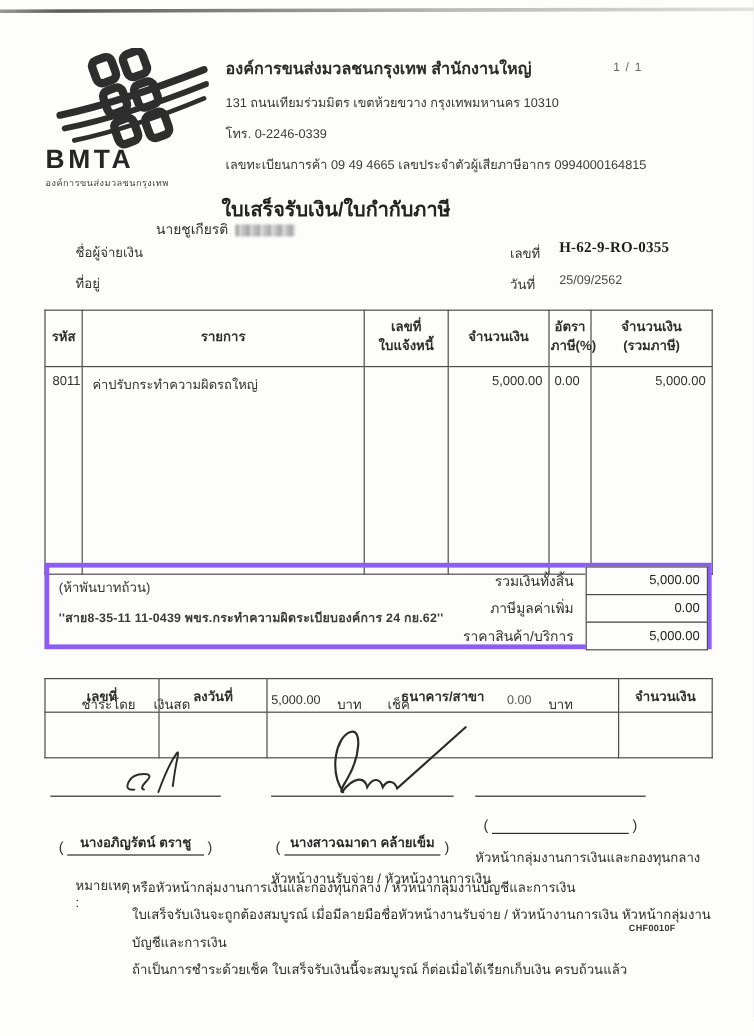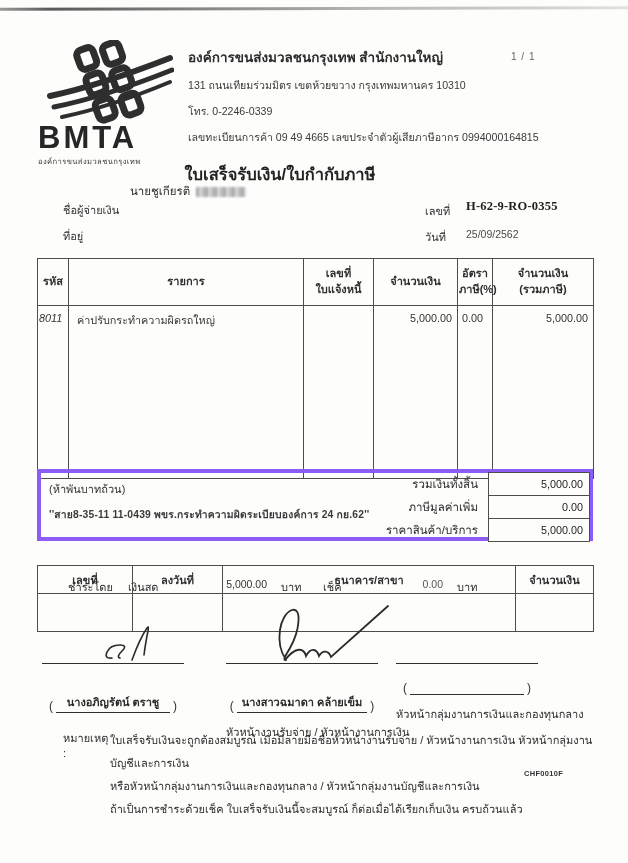--- a/index.html
+++ b/index.html
@@ -9,21 +9,21 @@
     font-family:"Liberation Sans", sans-serif;
   }
   .scan-edge {
     position:absolute; top:7px; left:0; width:628px; height:3px;
     background:linear-gradient(90deg,#9a9a9a 0%,#5a5a5a 8%,#8b8b8b 35%,#b9b9b9 60%,#cfcfcf 85%,#e2e2e0 100%);
     transform:rotate(-0.15deg);
   }
   
   .logo-block { position:absolute; left:38px; top:40px; width:150px; }
   .logo-mark { display:block; margin-left:8px; }
-  .logo-text { font-size:31px; font-weight:bold; letter-spacing:3px; color:#262626; line-height:1; margin-top:-4px; }
+  .logo-text { font-size:22px; font-weight:bold; letter-spacing:3px; color:#262626; line-height:1; margin-top:-4px; }
   .logo-sub { font-size:7.6px; color:#3a3a3a; letter-spacing:0.4px; margin-top:2px; white-space:nowrap; }
   .org-block { position:absolute; left:188px; top:46px; width:360px; }
   .org-name { font-size:13.5px; font-weight:bold; color:#2c2c2c; }
   .org-line { font-size:10.6px; color:#3a3a3a; margin-top:9px; }
   .page-num { position:absolute; left:511px; top:51px; font-size:10px; color:#666; letter-spacing:1px; }
   .doc-title { position:absolute; left:37px; top:161px; width:486px; text-align:center;
                font-size:16.5px; font-weight:bold; color:#222; }
   
   .lbl { font-size:11px; color:#333; }
   .payer-name-label { position:absolute; left:63px; top:201px; }
@@ -36,21 +36,21 @@
   .doc-no-value { position:absolute; left:466px; top:199px; font-family:"Liberation Serif", serif;
                   font-weight:bold; font-size:12.5px; color:#1e1e1e; letter-spacing:0.2px; }
   .date-label { position:absolute; left:425px; top:228px; }
   .date-value { position:absolute; left:466px; top:228px; font-size:10.5px; color:#4a4a4a; }
   
   .items-table { position:absolute; left:37px; top:258px; width:556px; border-collapse:collapse; table-layout:fixed; }
   .items-table th, .items-table td { border:1px solid #4d4d4d; }
   .items-table th { font-size:11px; font-weight:bold; color:#2e2e2e; white-space:pre-line;
                     height:44px; text-align:center; vertical-align:middle; line-height:1.45; }
   .items-table td { height:165px; vertical-align:top; font-size:10.8px; color:#333; padding-top:6px; }
-  .td-code { text-align:left;font-style:italic; }
+  .td-code { text-align:right; }
   .td-desc { padding-left:8px; }
   .td-num { text-align:right; padding-right:5px; }
   .td-rate { padding-left:4px; }
   
   .summary { position:absolute; left:37px; top:469px; width:556px; height:72px;
              border:4px solid #8b5cf6; box-sizing:border-box; }
   .amount-words { position:absolute; left:8px; top:7px; font-size:11px; color:#333; }
   .remark { position:absolute; left:8px; top:33px; font-size:10.3px; font-weight:bold; color:#3a3a3a; letter-spacing:0.2px; }
   .totals { position:absolute; top:-1px; right:-1px; }
   .trow { display:flex; justify-content:flex-end; align-items:center; height:24px; margin-top:-1px; }
@@ -262,20 +262,20 @@
         <span class="sig-paren">)</span>
       </div>
       <div class="sig-role">หัวหน้ากลุ่มงานการเงินและกองทุนกลาง</div>
     </div>
   </div>
 
   <div class="footer">
     <div class="foot-row">
       <div class="foot-label">หมายเหตุ :</div>
       <div class="foot-lines">
+        <div>หรือหัวหน้ากลุ่มงานการเงินและกองทุนกลาง / หัวหน้ากลุ่มงานบัญชีและการเงิน</div>
         <div>ใบเสร็จรับเงินจะถูกต้องสมบูรณ์ เมื่อมีลายมือชื่อหัวหน้างานรับจ่าย / หัวหน้างานการเงิน หัวหน้ากลุ่มงานบัญชีและการเงิน</div>
-        <div>หรือหัวหน้ากลุ่มงานการเงินและกองทุนกลาง / หัวหน้ากลุ่มงานบัญชีและการเงิน</div>
         <div>ถ้าเป็นการชำระด้วยเช็ค ใบเสร็จรับเงินนี้จะสมบูรณ์ ก็ต่อเมื่อได้เรียกเก็บเงิน ครบถ้วนแล้ว</div>
       </div>
     </div>
     <div class="form-code">CHF0010F</div>
   </div>
 </div>
 
 </body></html>

